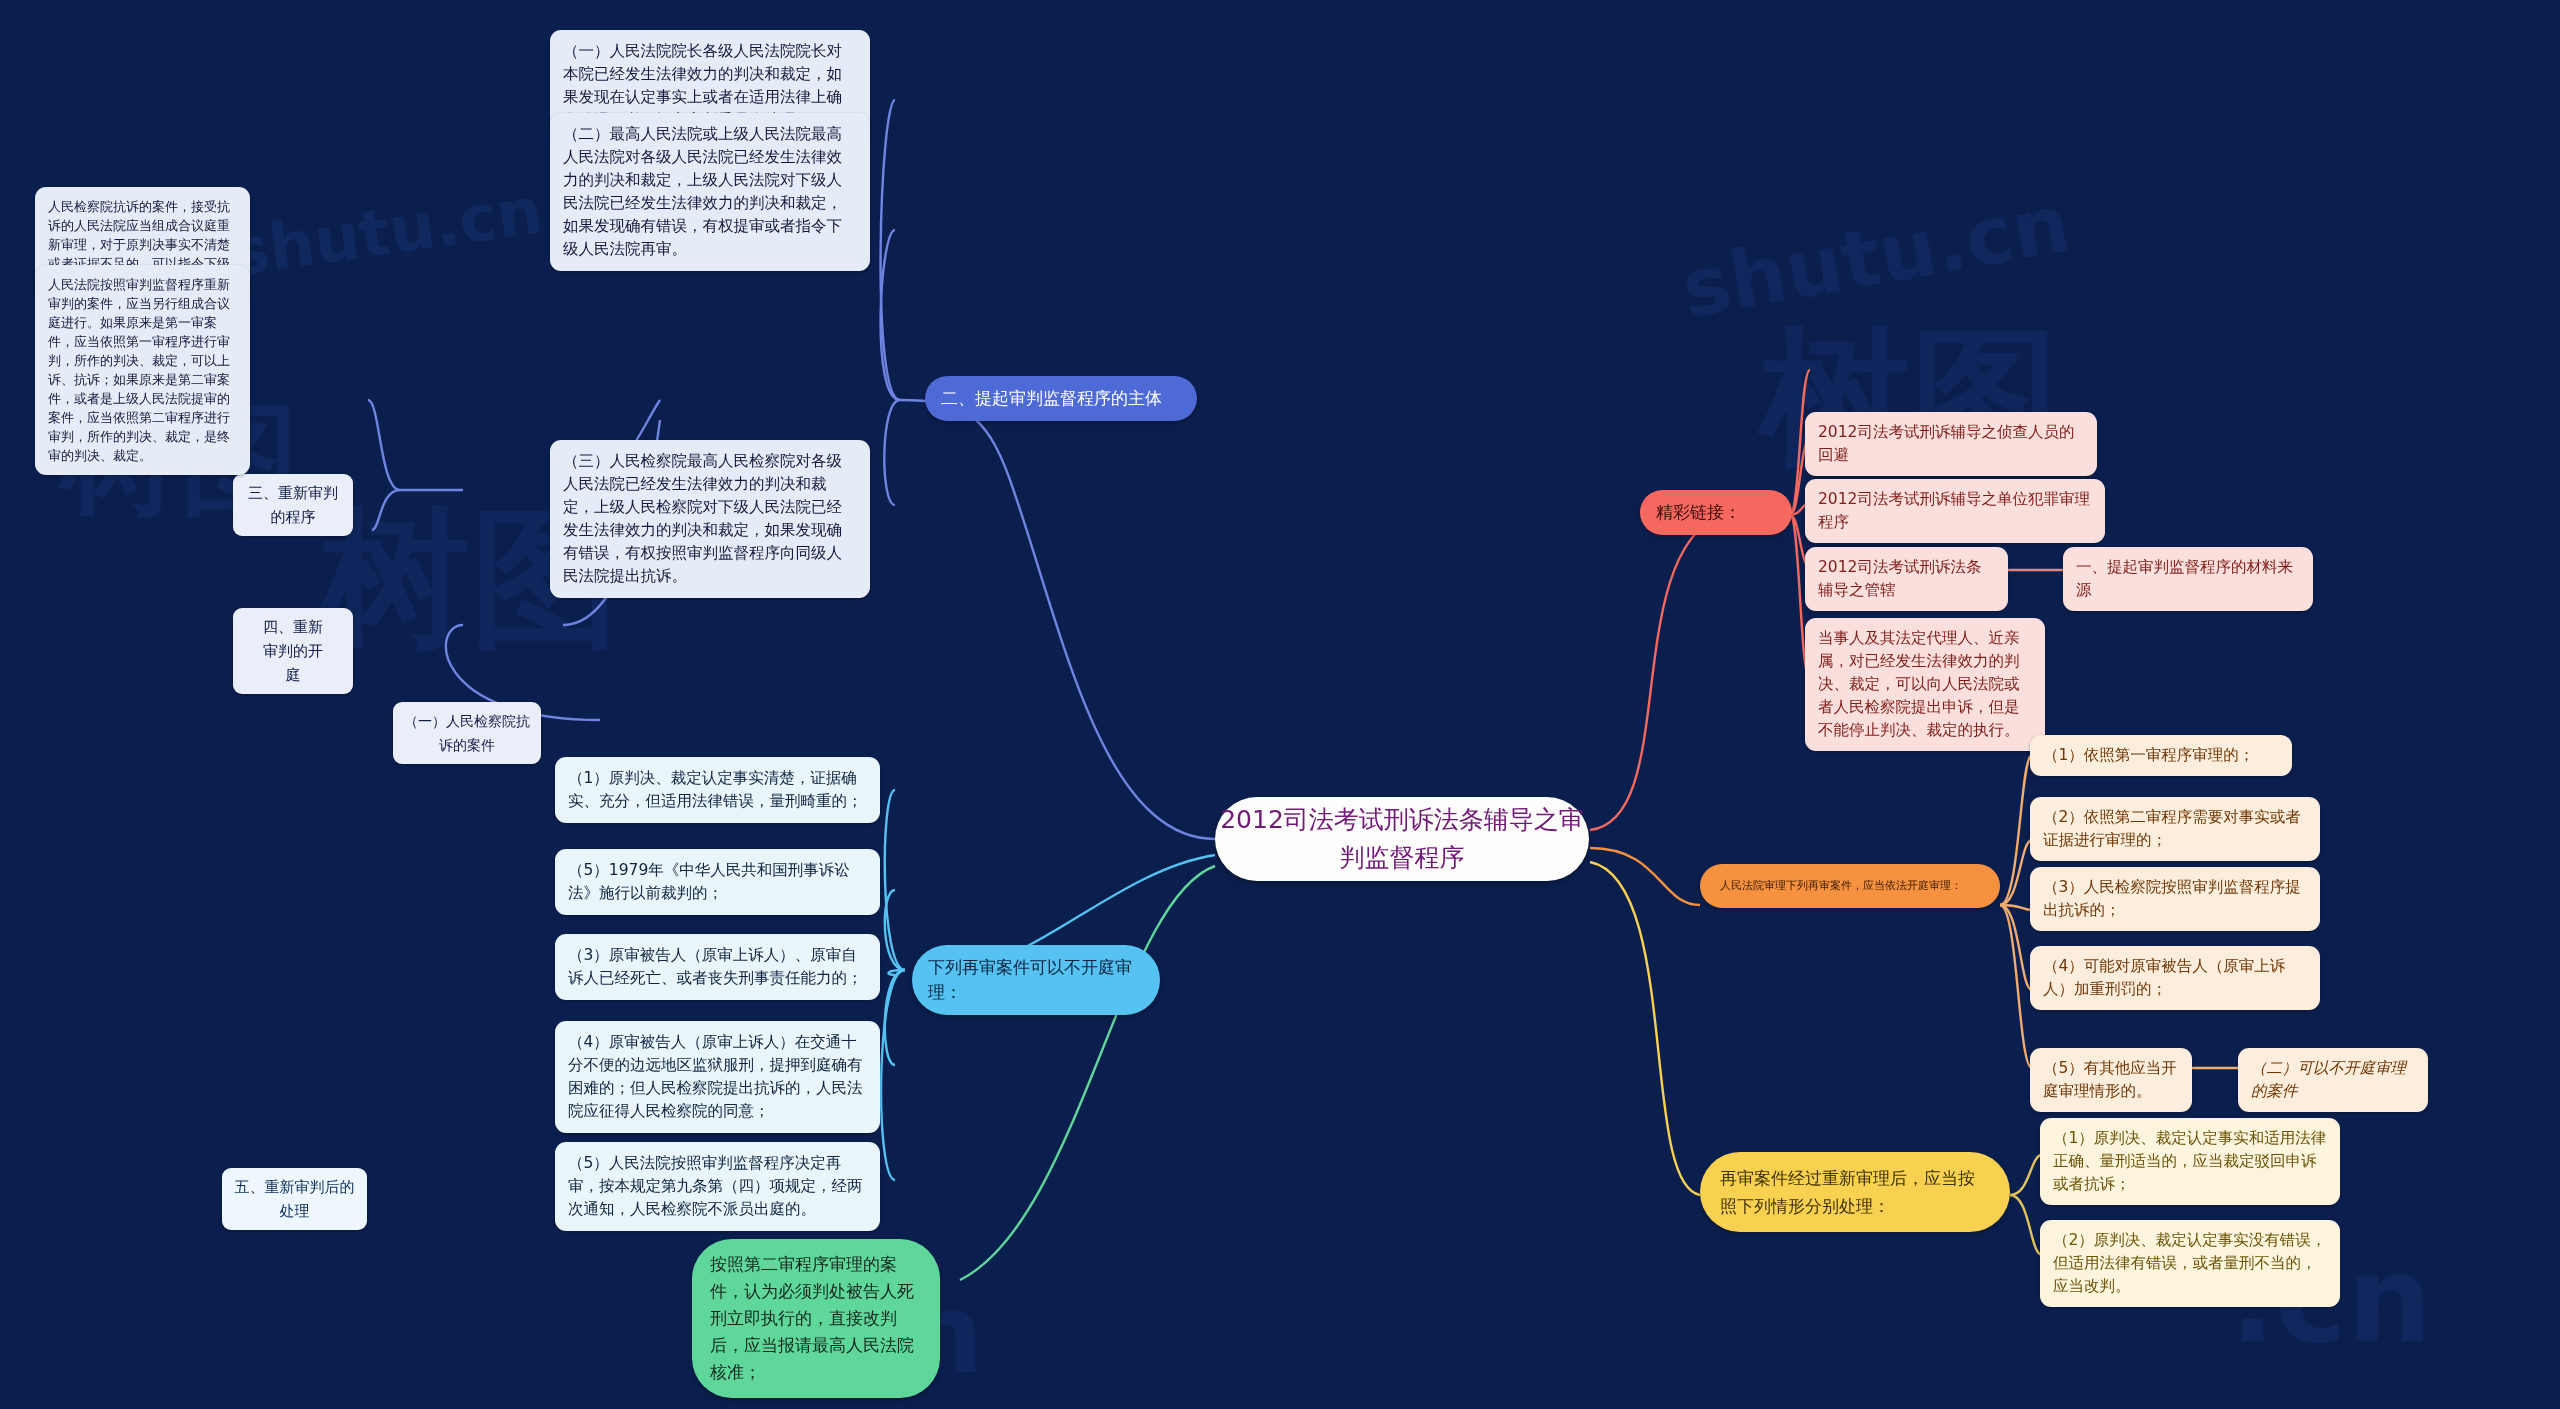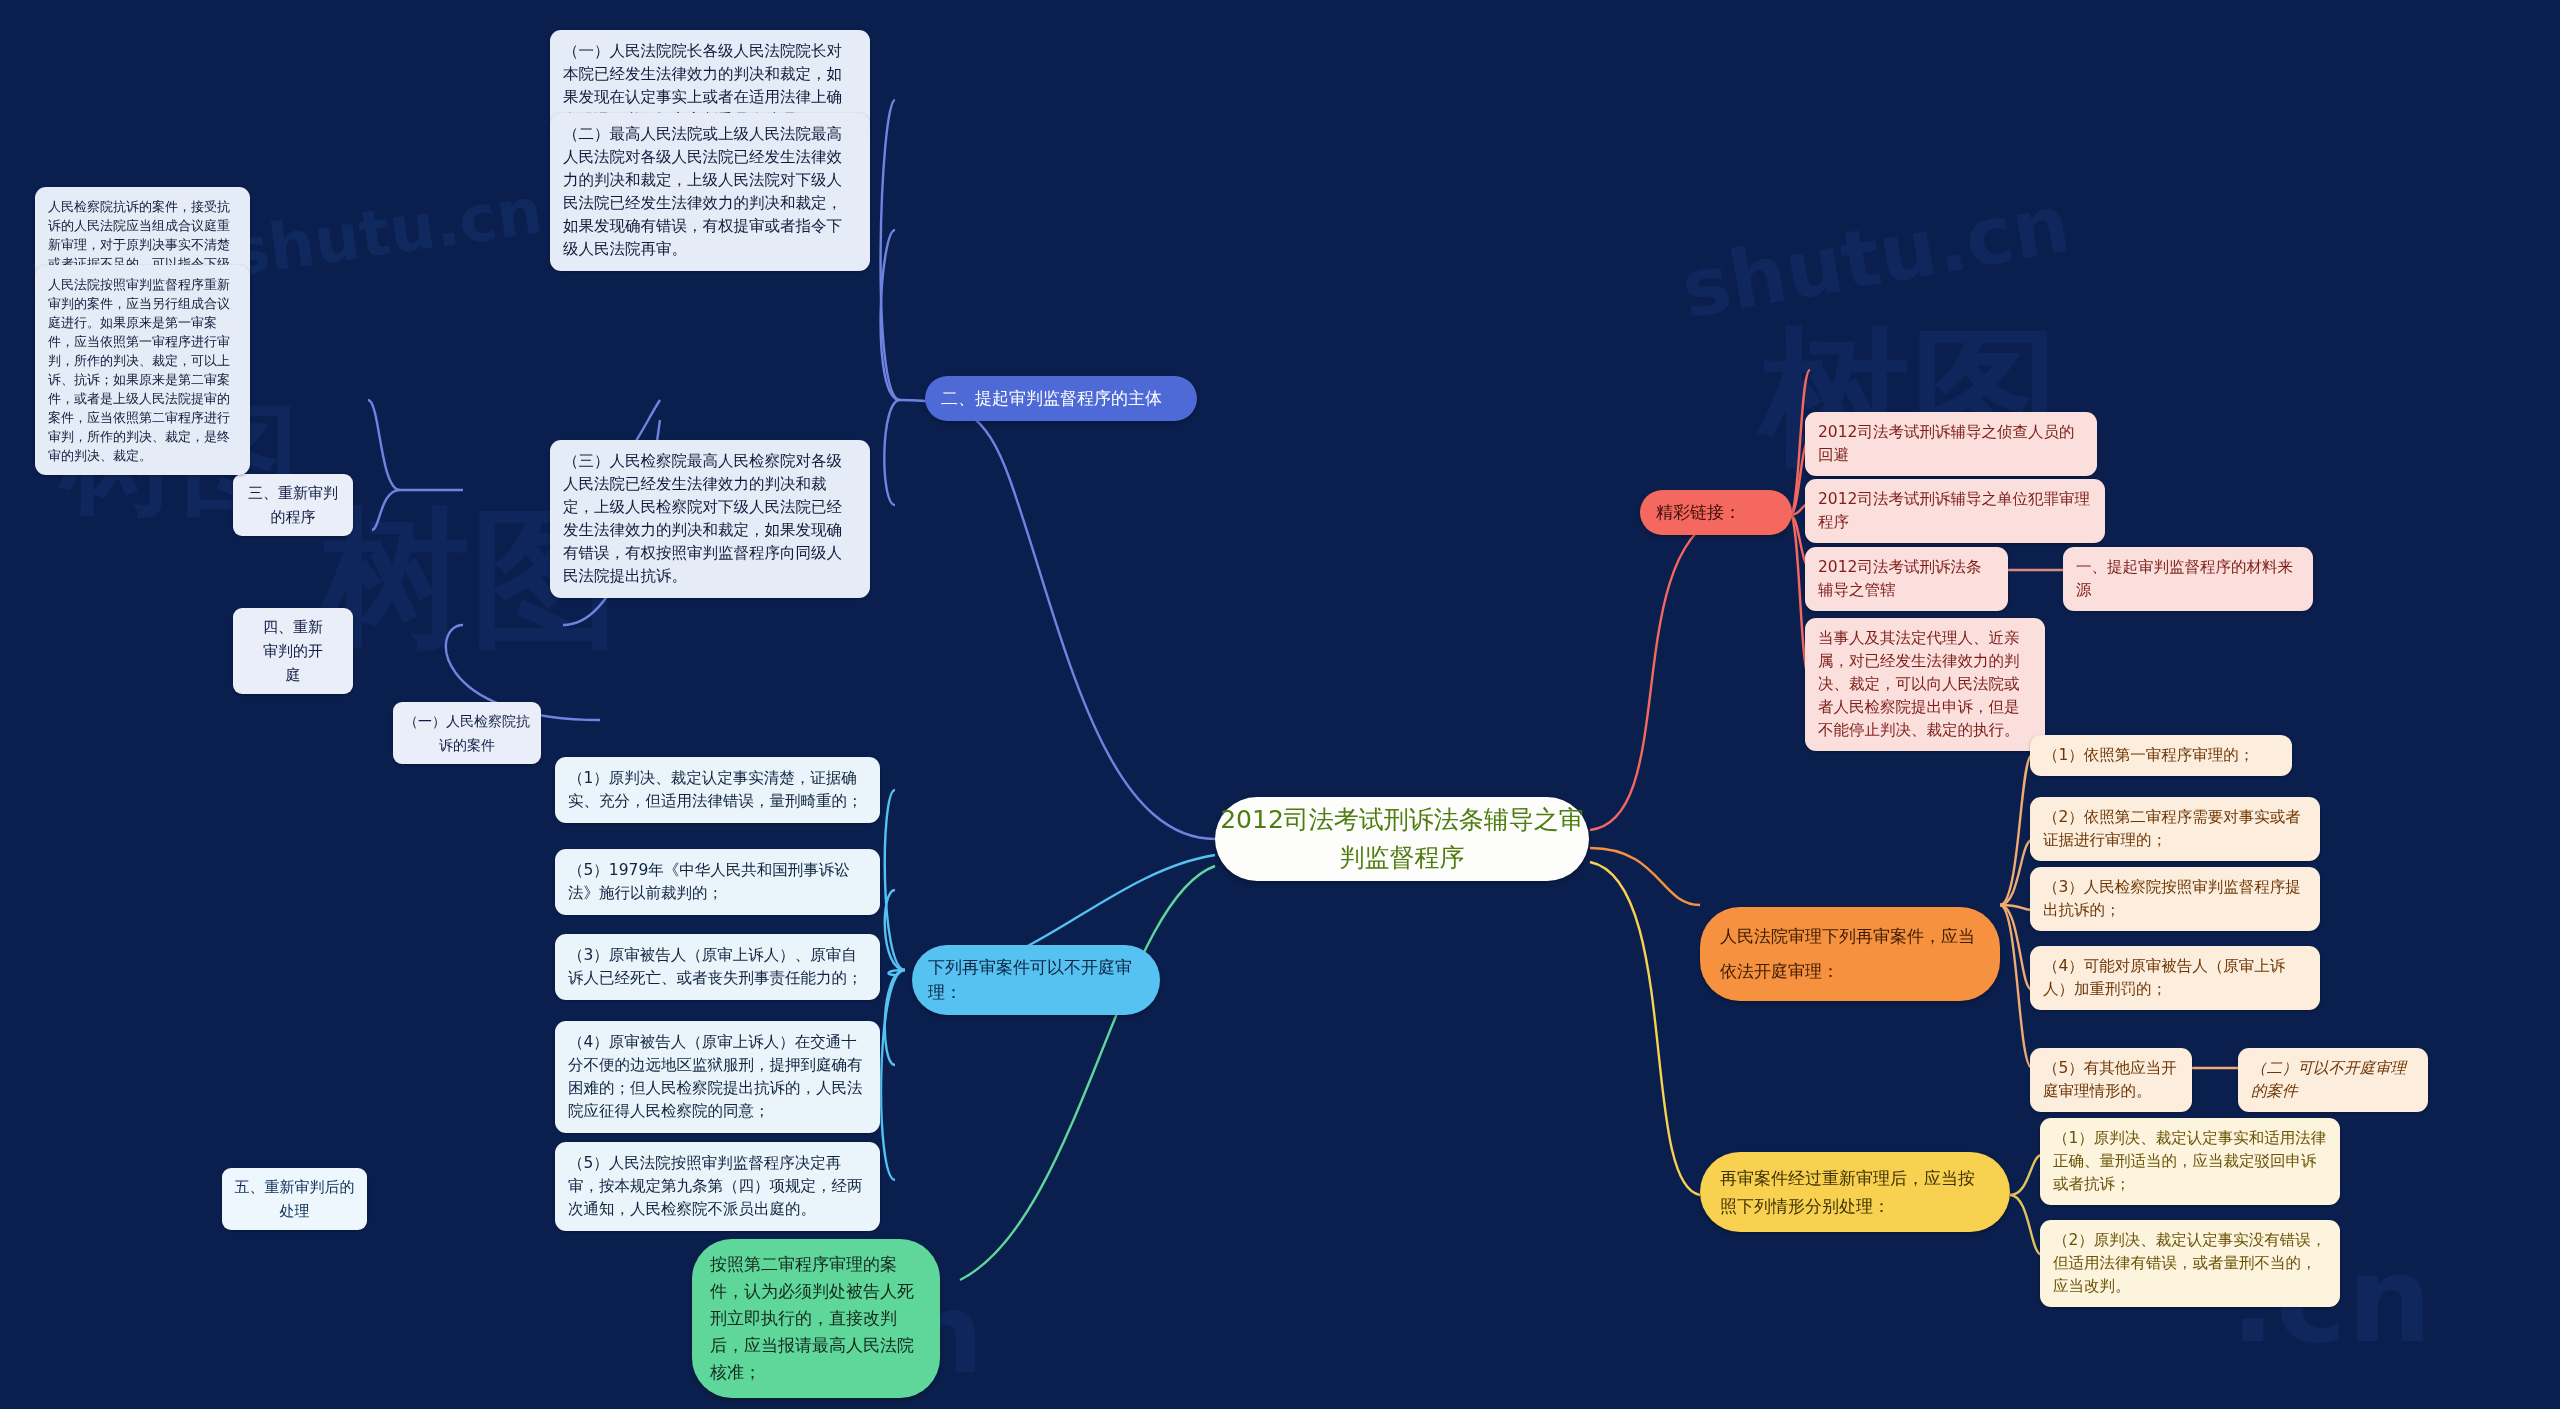--- a/index.html
+++ b/index.html
@@ -10,21 +10,21 @@
   .node .txt{display:block;width:100%;}
 
   
   .wm{position:absolute;color:#13306b;font-weight:bold;opacity:.85;user-select:none;pointer-events:none;white-space:nowrap;}
 
   
   .root{
     left:1215px;top:797px;width:374px;height:84px;
     background:#fdfdfb;border-radius:42px;
     justify-content:center;text-align:center;
-    color:#4d7c0f;font-size:25px;line-height:38px;
+    color:#701a75;font-size:25px;line-height:38px;
     box-shadow:0 2px 5px rgba(0,0,0,.35);
   }
 
   
   .leafblue{
     background:#e6ecf7;border-radius:11px;color:#111a3a;
     font-size:15.5px;line-height:23px;padding:10px 13px;
     box-shadow:0 1px 3px rgba(0,0,0,.3);
   }
   .leafcyan{
@@ -60,21 +60,21 @@
     box-shadow:0 1px 3px rgba(0,0,0,.3);
   }
 
   
   .pill{border-radius:40px;justify-content:center;
         box-shadow:0 2px 4px rgba(0,0,0,.3);}
   .pill-blue{background:#4e6ad6;color:#ffffff;font-size:17px;line-height:25px;padding:10px 16px;}
   .pill-cyan{background:#56c2f2;color:#0c2440;font-size:17px;line-height:25px;padding:10px 16px;}
   .pill-green{background:#5fd79a;color:#14281f;font-size:17px;line-height:27px;padding:12px 18px;text-align:left;justify-content:flex-start;}
   .pill-red{background:#f4685f;color:#3b0c08;font-size:17px;line-height:25px;padding:10px 16px;}
-  .pill-orange{background:#f5913f;color:#3d1c02;font-size:17px;line-height:35px;padding:12px 20px;text-align:left;justify-content:flex-start;margin-top:43px;}
+  .pill-orange{background:#f5913f;color:#3d1c02;font-size:11px;line-height:20px;padding:12px 20px;text-align:left;justify-content:flex-start;}
   .pill-yellow{background:#f7d14f;color:#3f3203;font-size:17px;line-height:28px;padding:12px 20px;text-align:left;justify-content:flex-start;}
 </style>
 </head>
 <body>
 
 <div id="stage">
 
   <div class="wm" style="left:230px;top:195px;font-size:64px;transform:rotate(-8deg);opacity:.55;">shutu.cn</div>
   <div class="wm" style="left:60px;top:380px;font-size:120px;opacity:.5;">树图</div>
   <div class="wm" style="left:320px;top:480px;font-size:150px;opacity:.45;">树图</div>

